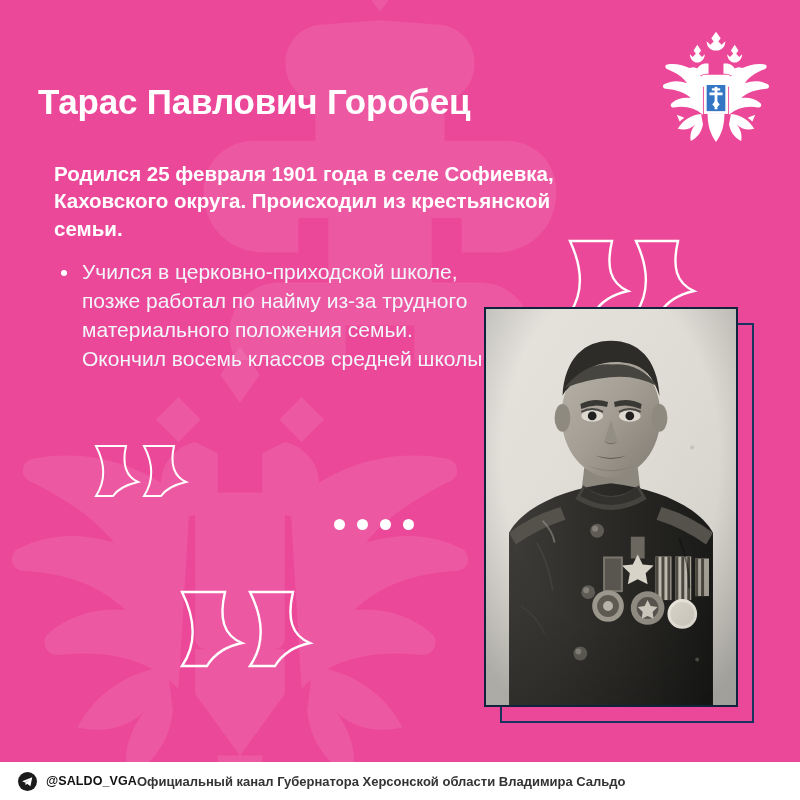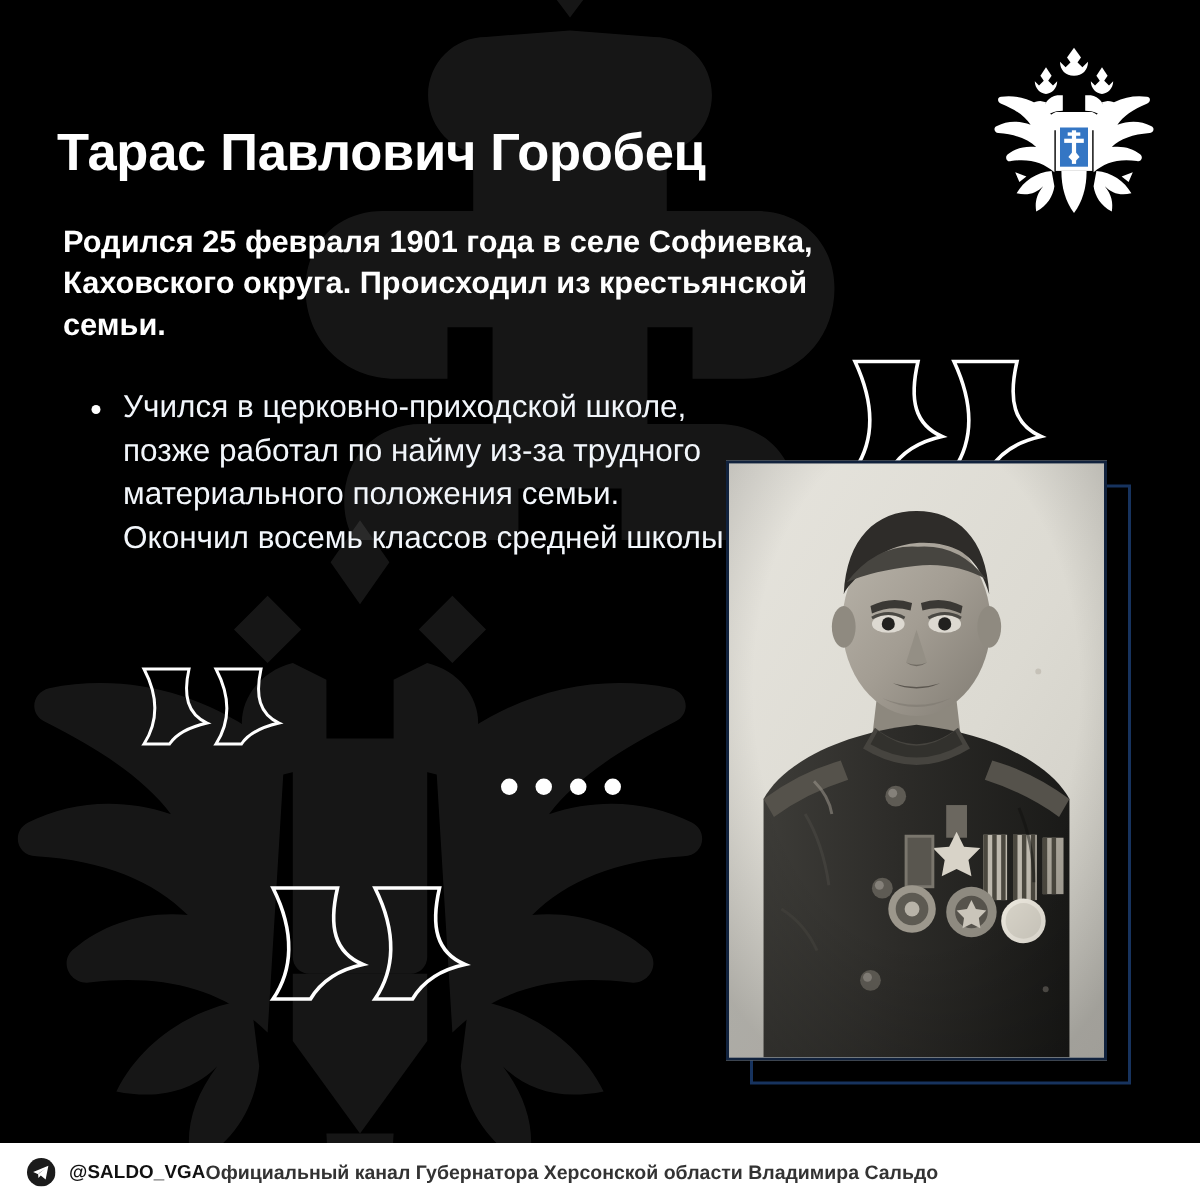--- a/index.html
+++ b/index.html
@@ -8,21 +8,21 @@
     background: #ffffff;
   }
   body {
     font-family: "Liberation Sans", sans-serif;
   }
   #poster {
     position: relative;
     width: 800px;
     height: 800px;
     overflow: hidden;
-    background: #000000;
+    background: #ec4899;
   }
 
   
   .wm {
     position: absolute;
     pointer-events: none;
   }
   .wm-top {
     left: 150px;
     top: -70px;
@@ -60,21 +60,21 @@
     font-size: 35px;
     font-weight: 700;
     letter-spacing: -0.2px;
     line-height: 1.15;
   }
   #subtitle {
     position: absolute;
     left: 38px;
     top: 144px;
     width: 560px;
-    margin: 4px;
+    margin: 16px;
     color: #ffffff;
     font-size: 20.5px;
     font-weight: 700;
     line-height: 1.33;
   }
   #bullet-list {
     position: absolute;
     left: 38px;
     top: 242px;
     width: 440px;

